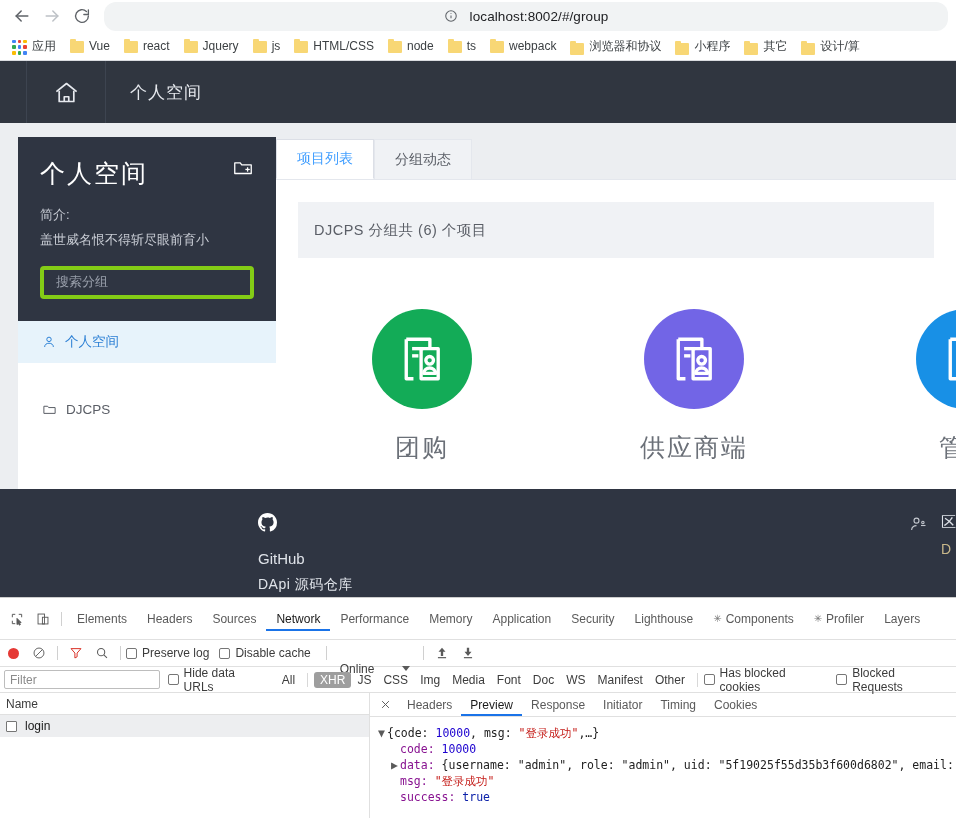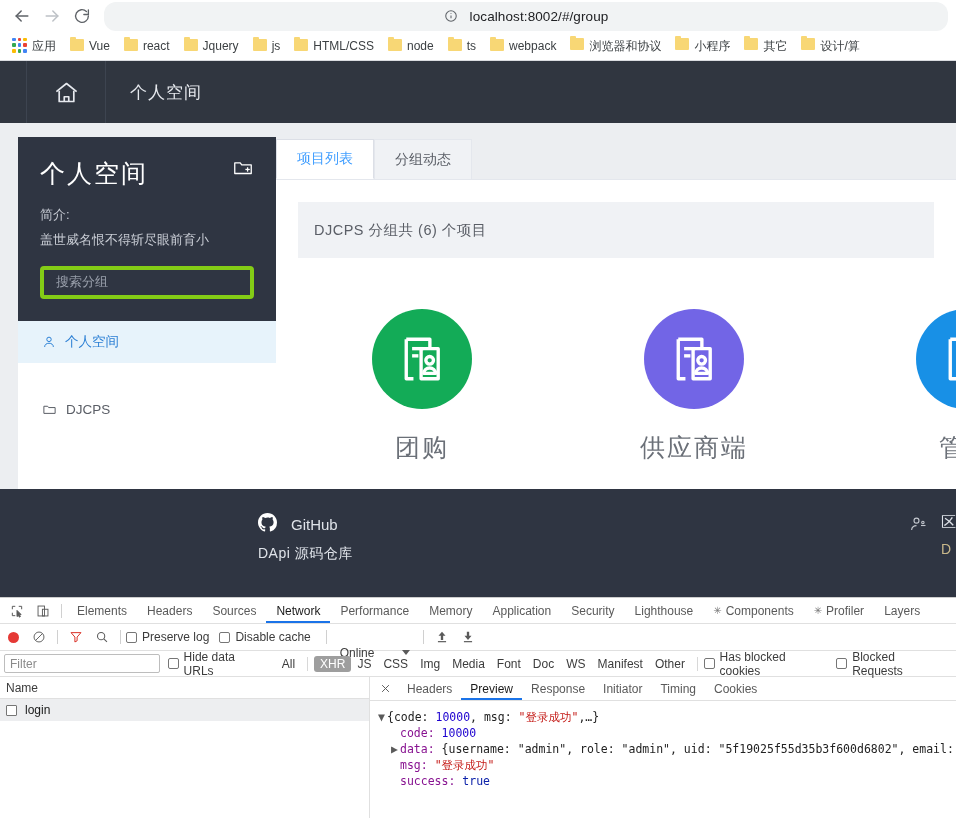--- a/index.html
+++ b/index.html
@@ -32,21 +32,21 @@
   .omnibox .url-text {
     font-size: 13.5px; color: #202124; white-space: nowrap;
     letter-spacing: 0.1px;
   }
   .bookmarks-row {
     height: 29px; display: flex; align-items: center;
     padding: 0 6px; gap: 2px; overflow: hidden;
     border-bottom: 1px solid #dadce0;
   }
   .bm {
-    display: flex; align-items: flex-start; gap: 5px; padding: 3px 6px;
+    display: flex; align-items: flex-end; gap: 5px; padding: 3px 6px;
     border-radius: 4px; white-space: nowrap; flex: 0 0 auto;
   }
   .bm-label { font-size: 12px; color: #3c4043; }
   .apps-grid {
     width: 15px; height: 15px; display: grid;
     grid-template-columns: repeat(3,1fr); grid-template-rows: repeat(3,1fr);
     gap: 2px; flex: 0 0 auto;
   }
   .apps-grid i { background: #4285f4; border-radius: 1px; display:block; }
   .apps-grid i:nth-child(2){background:#ea4335}
@@ -143,39 +143,39 @@
   }
   .proj-name { margin-top: 22px; font-size: 25px; color: #6b7078; letter-spacing: 2px; }
 
   
   .footer {
     background: #2f3542; height: 100%; color: #c3c7ce;
     display: flex; align-items: flex-start; padding-top: 24px;
     position: relative;
   }
   .footer-col { margin-left: 258px; }
-  .foot-head { display: flex; align-items: center; gap: 14px; }
+  .foot-head { display: flex; align-items: flex-start; gap: 14px; flex-direction: column; }
   .foot-head .label { font-size: 15px; color: #dfe3e9; }
   .foot-sub { margin-top: 9px; font-size: 14px; color: #dfe3e9; letter-spacing: .5px; }
   .footer-right {
     position: absolute; right: 0; top: 24px; display: flex;
     align-items: flex-start; gap: 14px; padding-right: 0;
   }
   .footer-right .col2 { }
   .footer-right .l1 { font-size: 15px; color:#dfe3e9; }
   .footer-right .l2 { margin-top: 9px; font-size: 14px; color:#c9b88a; }
 
   
   .devtools {
     height: 282px; background: #fff; border-top: 1px solid #cdcdcd;
     display: flex; flex-direction: column;
     font-family: "Liberation Sans", "DejaVu Sans", sans-serif;
   }
   .dt-tabbar {
-    height: 26px; display: flex; align-items: center; gap: 0;
+    height: 42px; display: flex; align-items: center; gap: 0;
     border-bottom: 1px solid #e0e0e0; padding-left: 4px; background: #f3f3f3;
     background: #fff;
   }
   .dt-iconbtn { width: 26px; height: 24px; display:flex; align-items:center; justify-content:center; color:#5a5a5a; }
   .dt-sep { width:1px; height:14px; background:#d0d0d0; margin:0 5px; flex:0 0 auto; }
   .dt-tab {
     padding: 0 10px; height: 25px; display: flex; align-items: center;
     font-size: 12px; color: #5a5a5a; white-space: nowrap; gap:4px;
   }
   .dt-tab.active { color: #1a1a1a; box-shadow: inset 0 -2px 0 #1a73e8; }

